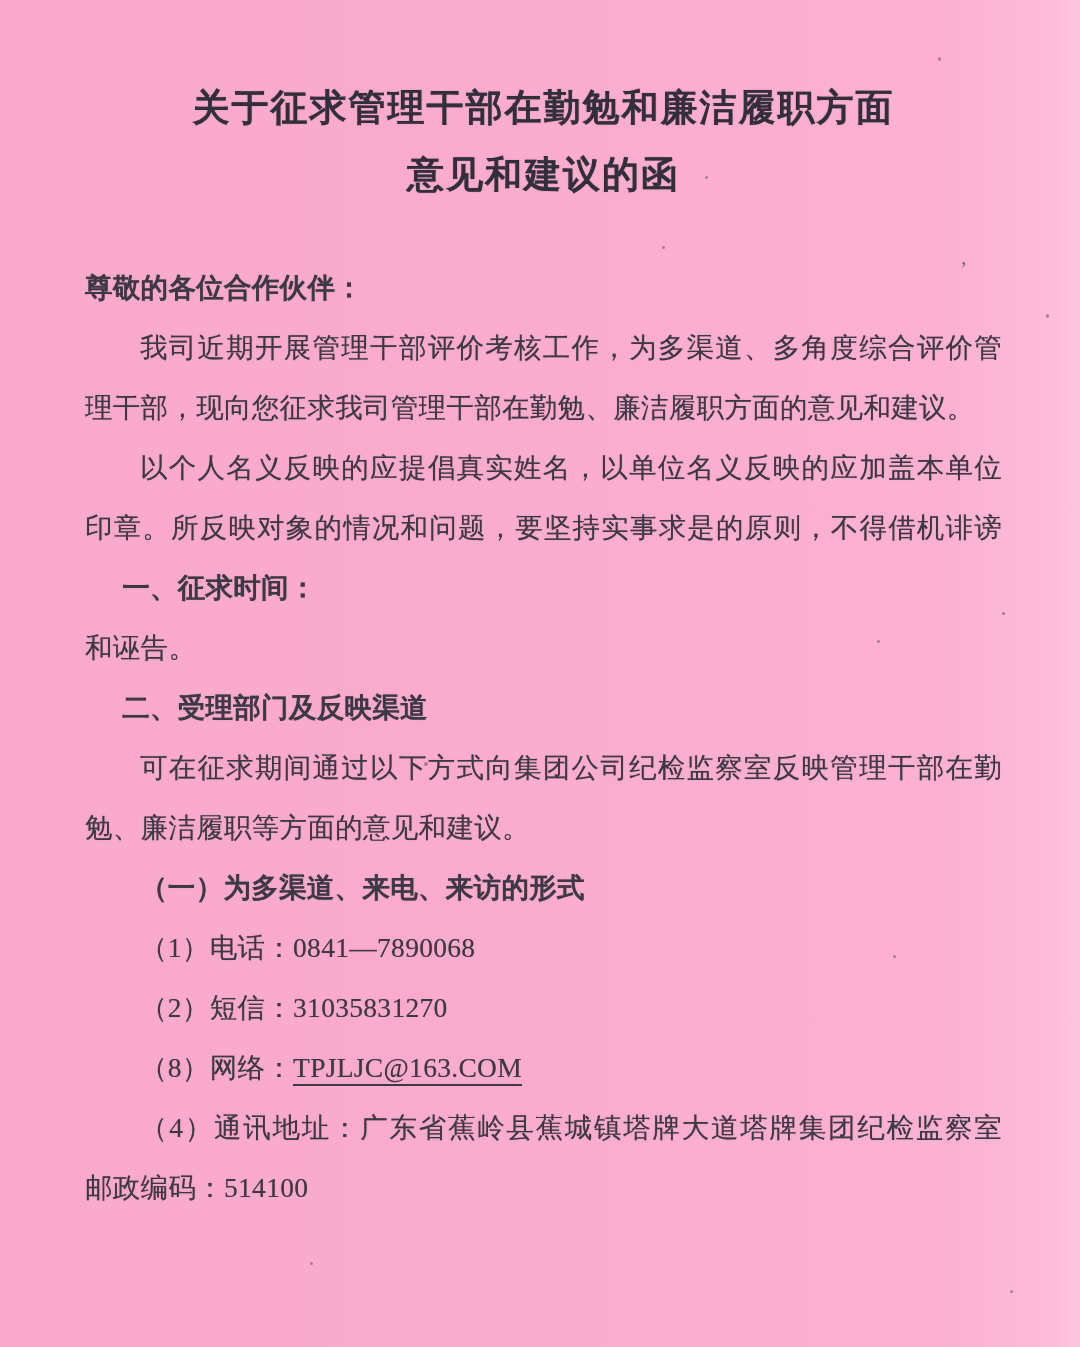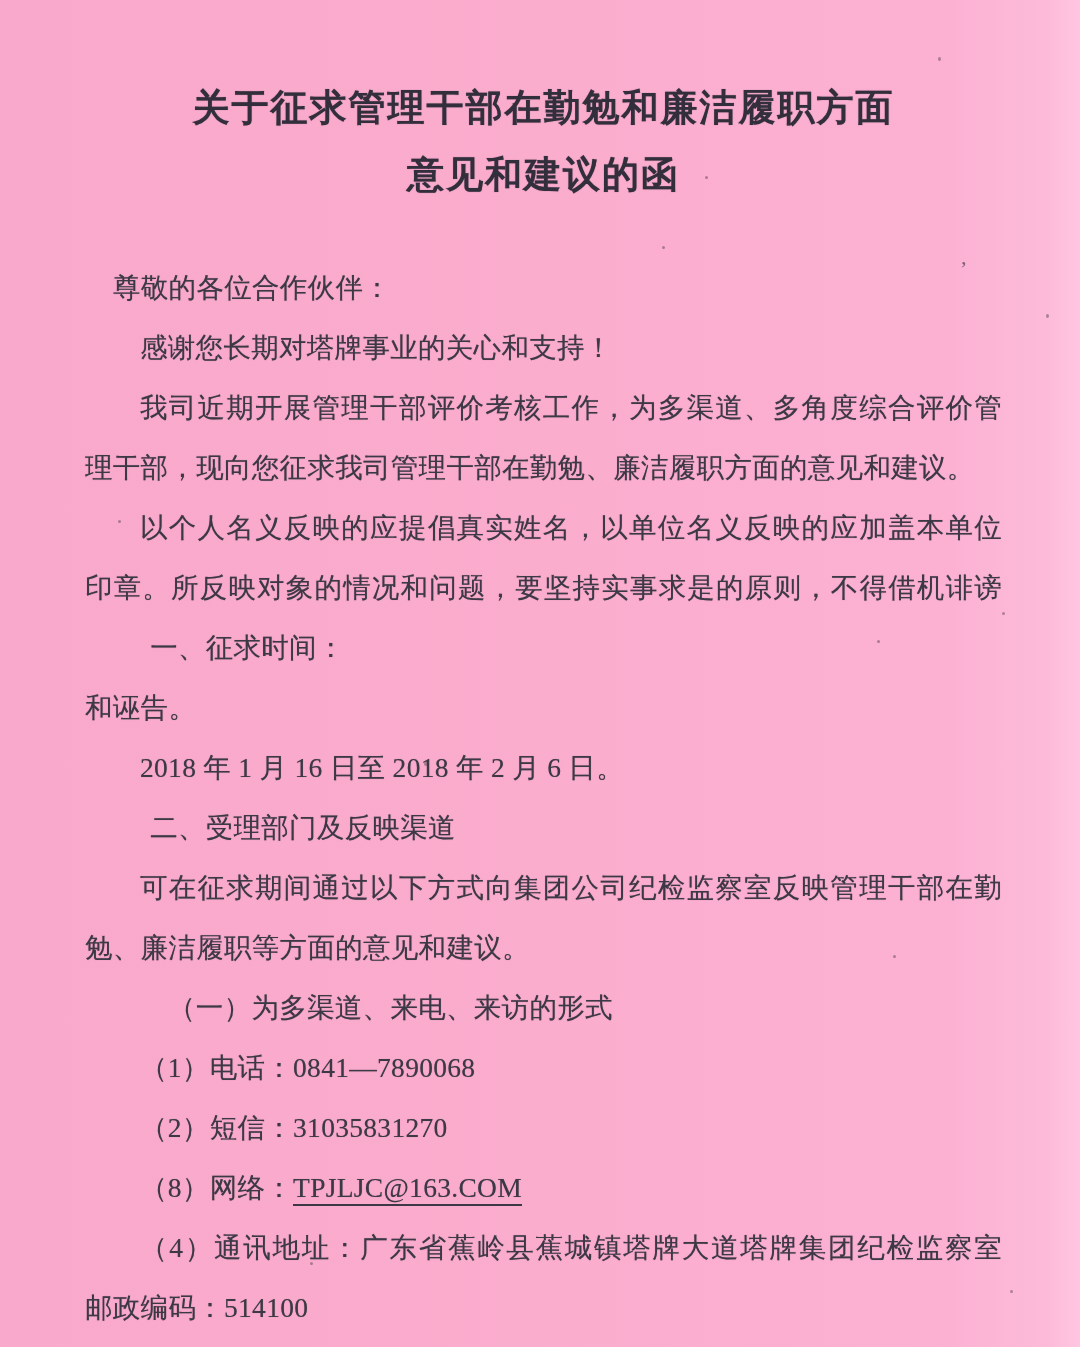--- a/index.html
+++ b/index.html
@@ -38,21 +38,21 @@
   .line {
     margin: 0;
     font-size: 27.5px;
     line-height: 60px;
     letter-spacing: 0.3px;
     text-shadow: 0 0 0.8px rgba(61, 56, 69, 0.5);
   }
   .hei {
     font-family: "Liberation Sans", "DejaVu Sans", sans-serif;
   }
-  .bold { font-weight: normal; margin-left: 28px; }
+  .bold { font-weight: bold; }
   .indent    { text-indent: 2em; }
   .indent-sm { text-indent: 1.35em; }
   .fill {
     text-align: justify;
     text-align-last: justify;
     text-justify: inter-character;
     white-space: nowrap;
   }
   .email-link {
     border-bottom: 2px solid currentColor;
@@ -78,31 +78,29 @@
 <div class="page">
   <div class="content">
 
     <h1 class="title">
       <span style="display:block">关于征求管理干部在勤勉和廉洁履职方面</span>
       <span style="display:block">意见和建议的函</span>
     </h1>
 
     <p class="line hei bold">尊敬的各位合作伙伴：</p>
 
-    <p class="line hei indent">感谢您长期对塔牌事业的关心和支持！</p>
 
     <p class="line indent fill">我司近期开展管理干部评价考核工作，为多渠道、多角度综合评价管</p>
     <p class="line">理干部，现向您征求我司管理干部在勤勉、廉洁履职方面的意见和建议。</p>
 
     <p class="line indent fill">以个人名义反映的应提倡真实姓名，以单位名义反映的应加盖本单位</p>
     <p class="line fill">印章。所反映对象的情况和问题，要坚持实事求是的原则，不得借机诽谤</p>
     <p class="line hei bold indent-sm">一、征求时间：</p>
 
     <p class="line">和诬告。</p>
-    <p class="line indent">2018 年 1 月 16 日至 2018 年 2 月 6 日。</p>
 
     <p class="line hei bold indent-sm">二、受理部门及反映渠道</p>
 
     <p class="line indent fill">可在征求期间通过以下方式向集团公司纪检监察室反映管理干部在勤</p>
     <p class="line">勉、廉洁履职等方面的意见和建议。</p>
 
     <p class="line hei bold indent">（一）为多渠道、来电、来访的形式</p>
 
     <p class="line indent"><span>（1）电话：</span><span>0841—7890068</span></p>
 

